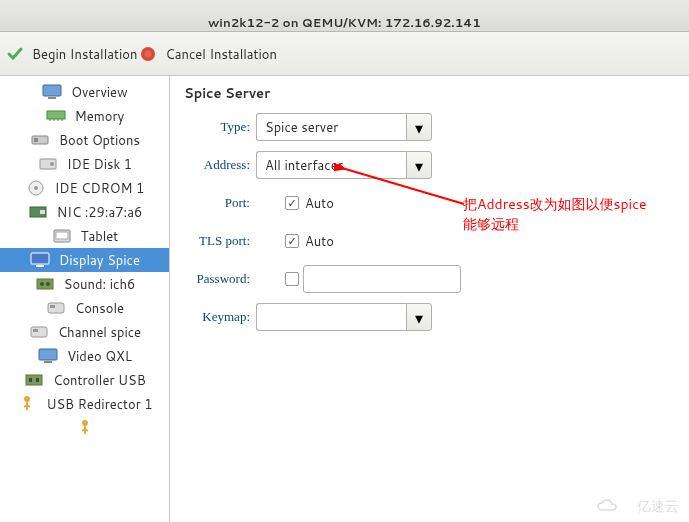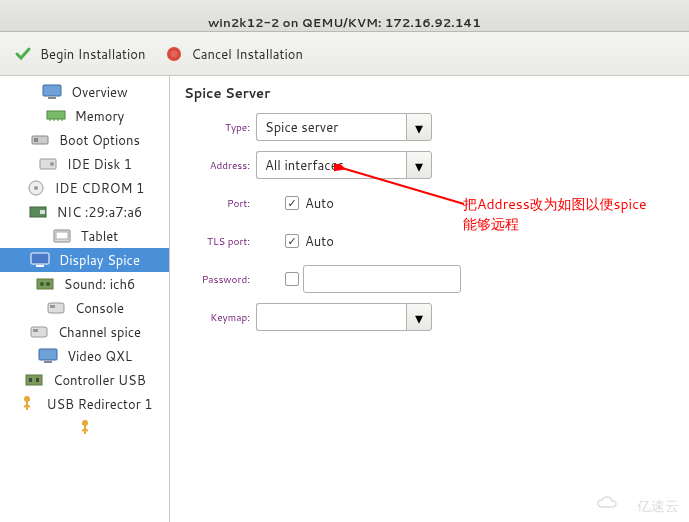--- a/index.html
+++ b/index.html
@@ -1,39 +1,39 @@
 <!DOCTYPE html>
 <html><head>
 <meta charset="utf-8">
 <style>
   * { box-sizing: border-box; font-family: "Cantarell", "DejaVu Sans", sans-serif; }
   body { margin: 0; background: #fff; width: 689px; height: 522px; position: relative; overflow: hidden; }
   .window { position: absolute; left: 0; top: 0; width: 689px; }
   .titlebar { height: 32px; background: linear-gradient(#e8e8e6, #dcdcd8); border-bottom: 1px solid #b8b8b4; display: flex; align-items: flex-end; justify-content: center; font-size: 12px; color: #2e2e2c; font-weight: bold; }
-  .toolbar { height: 44px; background: linear-gradient(#f4f4f2, #eaeae6); border-bottom: 1px solid #c8c8c4; display: flex; align-items: center; padding: 0 12px; gap: 18px; }
+  .toolbar { height: 44px; background: linear-gradient(#f4f4f2, #eaeae6); border-bottom: 1px solid #c8c8c4; display: flex; align-items: center; padding: 0 4px; }
   .tool-btn { display: flex; align-items: center; gap: 6px; font-size: 13px; color: #2e2e2c; }
   .content { display: flex; height: 446px; }
   .sidebar { width: 170px; background: #fff; border-right: 1px solid #c8c8c4; padding: 4px 0; }
   .sidebar-item { display: flex; align-items: center; gap: 8px; padding: 3px 8px; font-size: 13px; color: #2e2e2c; cursor: pointer; justify-content: center; }
   .sidebar-item.selected { background: #4a90d9; color: #fff; }
   .ico { width: 22px; height: 18px; display: inline-flex; align-items: center; justify-content: center; flex-shrink: 0; }
   .main { flex: 1; padding: 8px 14px; position: relative; }
   .section-title { font-weight: bold; font-size: 13px; color: #2e2e2c; margin-bottom: 10px; }
   .form-row { display: flex; align-items: center; margin-bottom: 8px; height: 30px; }
-  .form-label { width: 72px; text-align: right; padding-right: 6px; font-size: 10px; color: #701a75; }
+  .form-label { width: 72px; text-align: right; padding-right: 6px; font-size: 13px; color: #0c4a6e; font-family: Liberation Serif, serif; }
   .combo { display: flex; }
   .combo-input { width: 150px; height: 28px; border: 1px solid #b0b0ac; border-right: none; border-radius: 3px 0 0 3px; background: #fff; font-size: 13px; padding: 0 8px; color: #2e2e2c; }
   .combo-btn { width: 26px; height: 28px; border: 1px solid #b0b0ac; border-radius: 0 3px 3px 0; background: linear-gradient(#f8f8f6,#e8e8e4); display: flex; align-items: center; justify-content: center; }
   .chk-label { display: flex; align-items: center; gap: 6px; font-size: 13px; color: #2e2e2c; margin-left: 29px; }
   .chk { width: 14px; height: 14px; border: 1px solid #999; border-radius: 2px; background: #fff; display: inline-flex; align-items: center; justify-content: center; }
   .chk.checked::after { content: "✓"; font-size: 11px; color: #333; font-weight: bold; }
   .text-input { width: 158px; height: 28px; border: 1px solid #b0b0ac; border-radius: 3px; background: #fff; margin-left: 4px; }
   .annotation { position: absolute; left: 463px; top: 195px; color: #ff0000; font-size: 14px; line-height: 1.4; width: 215px; }
   .arrow-svg { position: absolute; left: 334px; top: 164px; pointer-events: none; }
-  .watermark { position: absolute; right: 10px; bottom: 6px; color: #ddd; font-size: 14px; display:flex; align-items:flex-start; gap:19px; }
+  .watermark { position: absolute; right: 10px; bottom: 6px; color: #ddd; font-size: 14px; display:flex; align-items:center; gap:19px; }
 </style>
 </head>
 <body>
 
 <div class="window">
   <div class="titlebar">
     <span>win2k12-2 on QEMU/KVM: 172.16.92.141</span>
   </div>
 
   <div class="toolbar">

